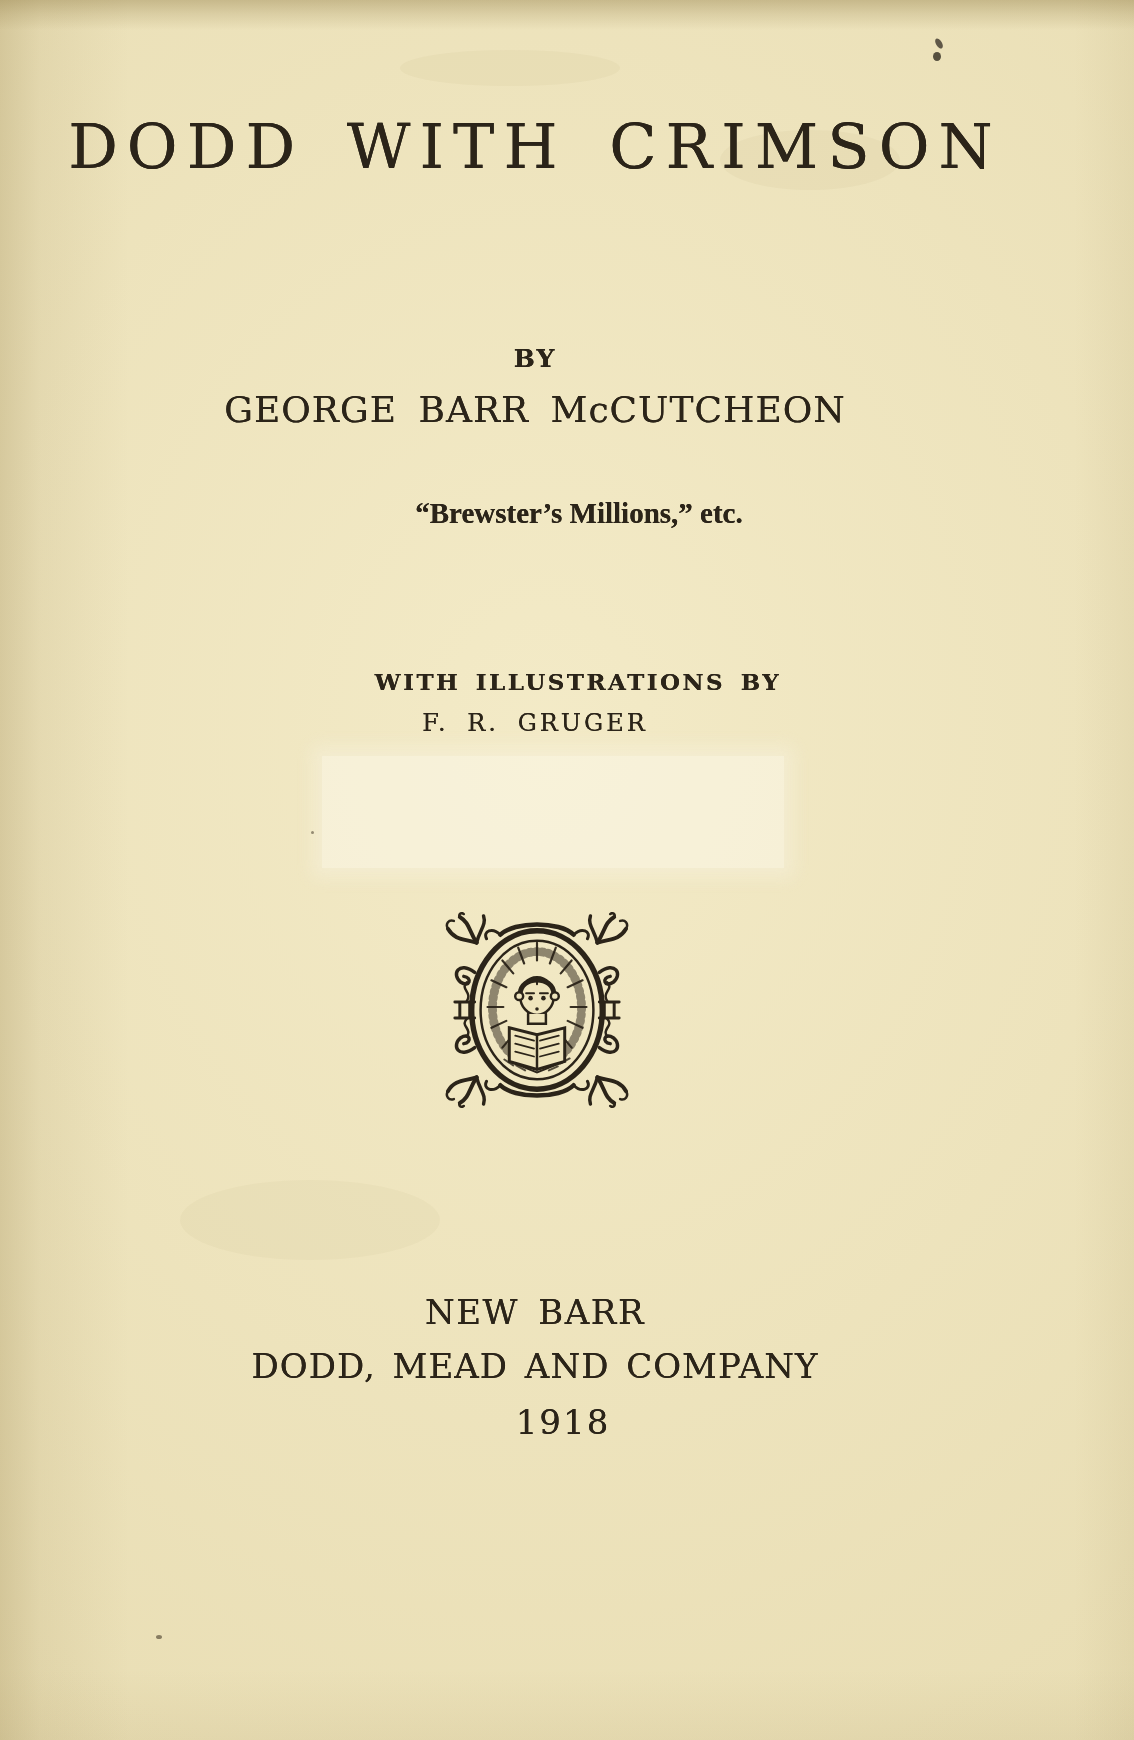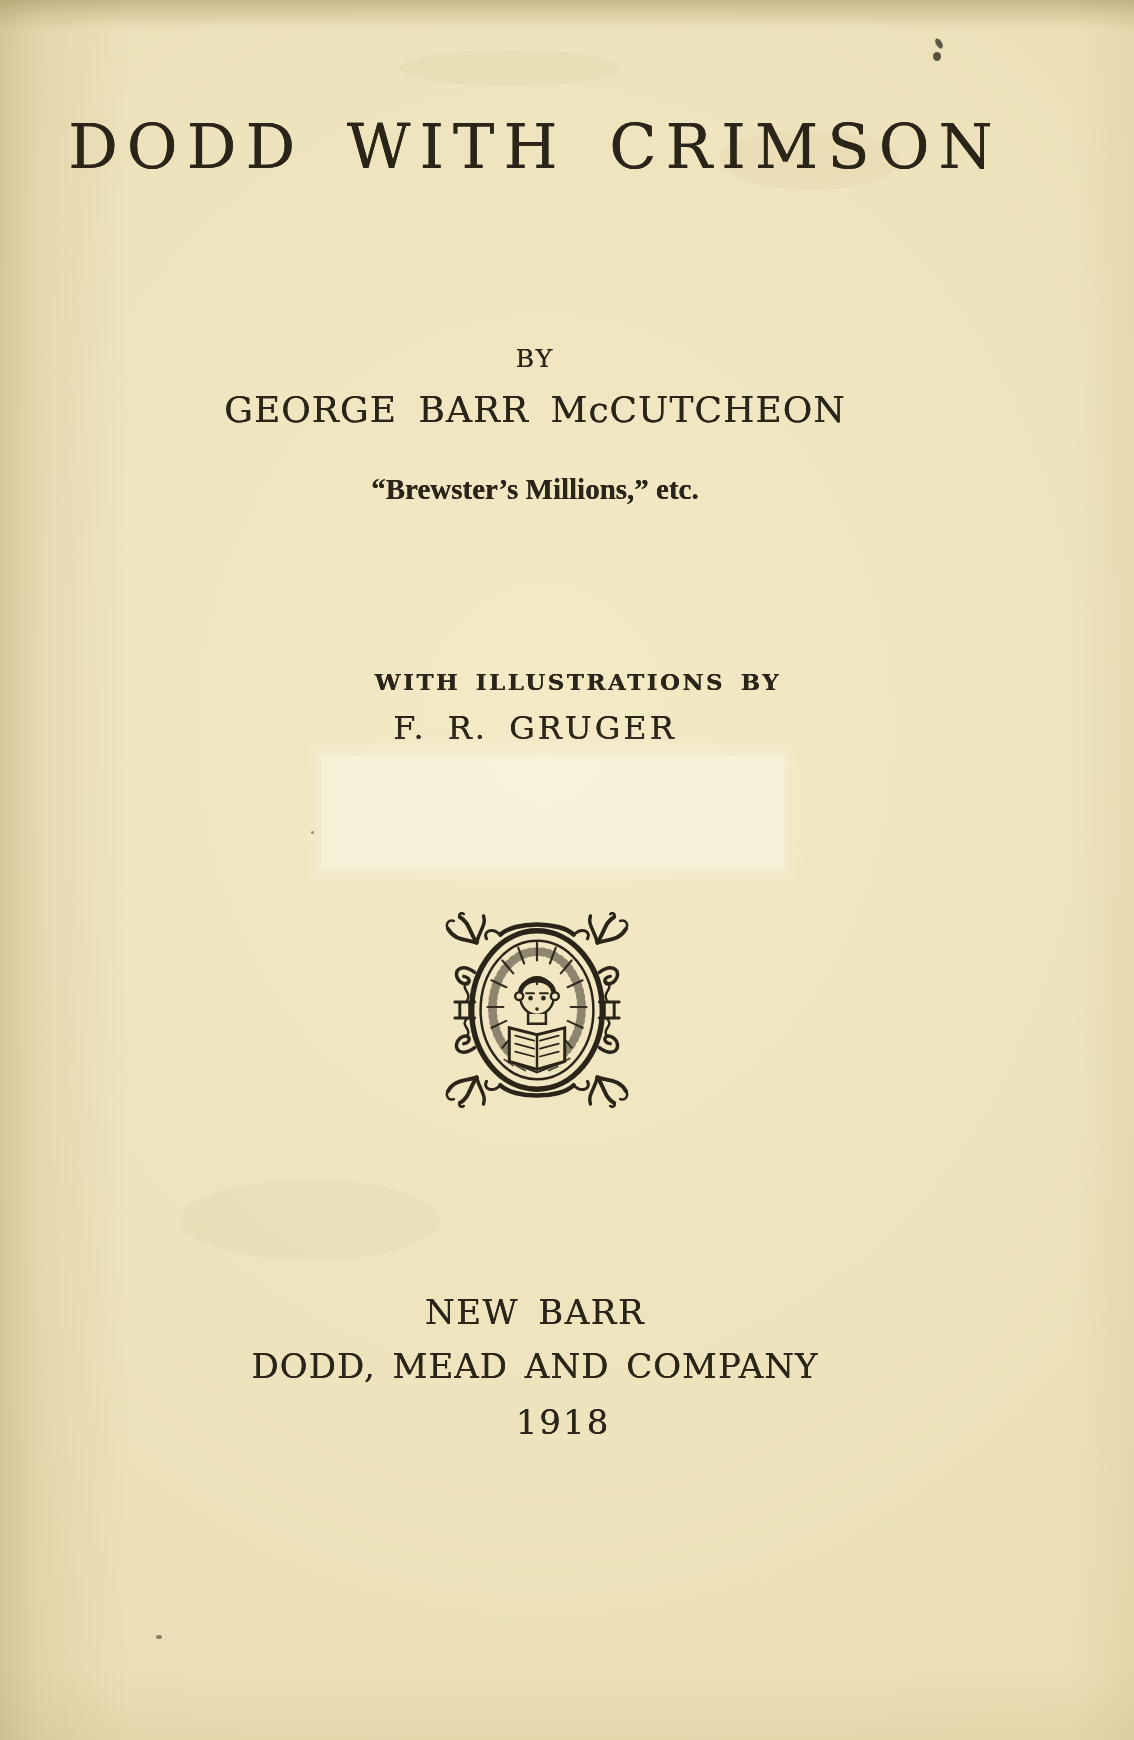--- a/index.html
+++ b/index.html
@@ -20,27 +20,27 @@
       linear-gradient(to top, rgba(160,140,86,.10) 0px, rgba(160,140,86,0) 70px),
       radial-gradient(ellipse 90% 70% at 48% 42%, rgba(255,250,228,.25), rgba(182,162,108,.10) 95%);
   }
   .smudge{position:absolute;border-radius:50%;pointer-events:none;}
   .line{
     position:absolute;left:0;width:1070px;text-align:center;
     color:#2b2419;text-shadow:0 0 .6px #2b2419;
     white-space:nowrap;
   }
   .title{top:110px;font-size:62px;letter-spacing:9px;word-spacing:14px;font-weight:400;}
-  .byline{top:344px;font-size:25px;font-weight:400;letter-spacing:2px;}
+  .byline{top:344px;font-size:25px;font-weight:700;letter-spacing:2px;}
   .author{top:389px;font-size:36px;letter-spacing:1px;word-spacing:9px;}
   .credit{font-size:29px;font-weight:700;font-family:"Liberation Serif","DejaVu Serif",serif;}
   .credit1{top:436px;}
-  .credit2{top:473px;}
+  .credit2{top:497px;margin-left:44px;}
   .illus-label{top:668px;font-size:23px;font-weight:700;letter-spacing:2.5px;word-spacing:5px;margin-left:43px;}
-  .illustrator{top:709px;font-size:32px;letter-spacing:3px;word-spacing:8px;}
+  .illustrator{top:709px;font-size:24px;letter-spacing:3px;word-spacing:8px;}
   .city{top:1292px;font-size:34px;letter-spacing:1.5px;word-spacing:7px;}
   .publisher{top:1346px;font-size:34px;letter-spacing:1px;word-spacing:5px;}
   .year{top:1402px;font-size:34px;letter-spacing:2px;margin-left:28px;}
   .light-patch{
     position:absolute;left:322px;top:756px;width:462px;height:112px;
     background:rgba(253,250,239,.48);
     box-shadow:0 0 16px 10px rgba(253,250,239,.30);
     pointer-events:none;
   }
   .emblem{position:absolute;left:443px;top:912px;width:188px;height:196px;}

